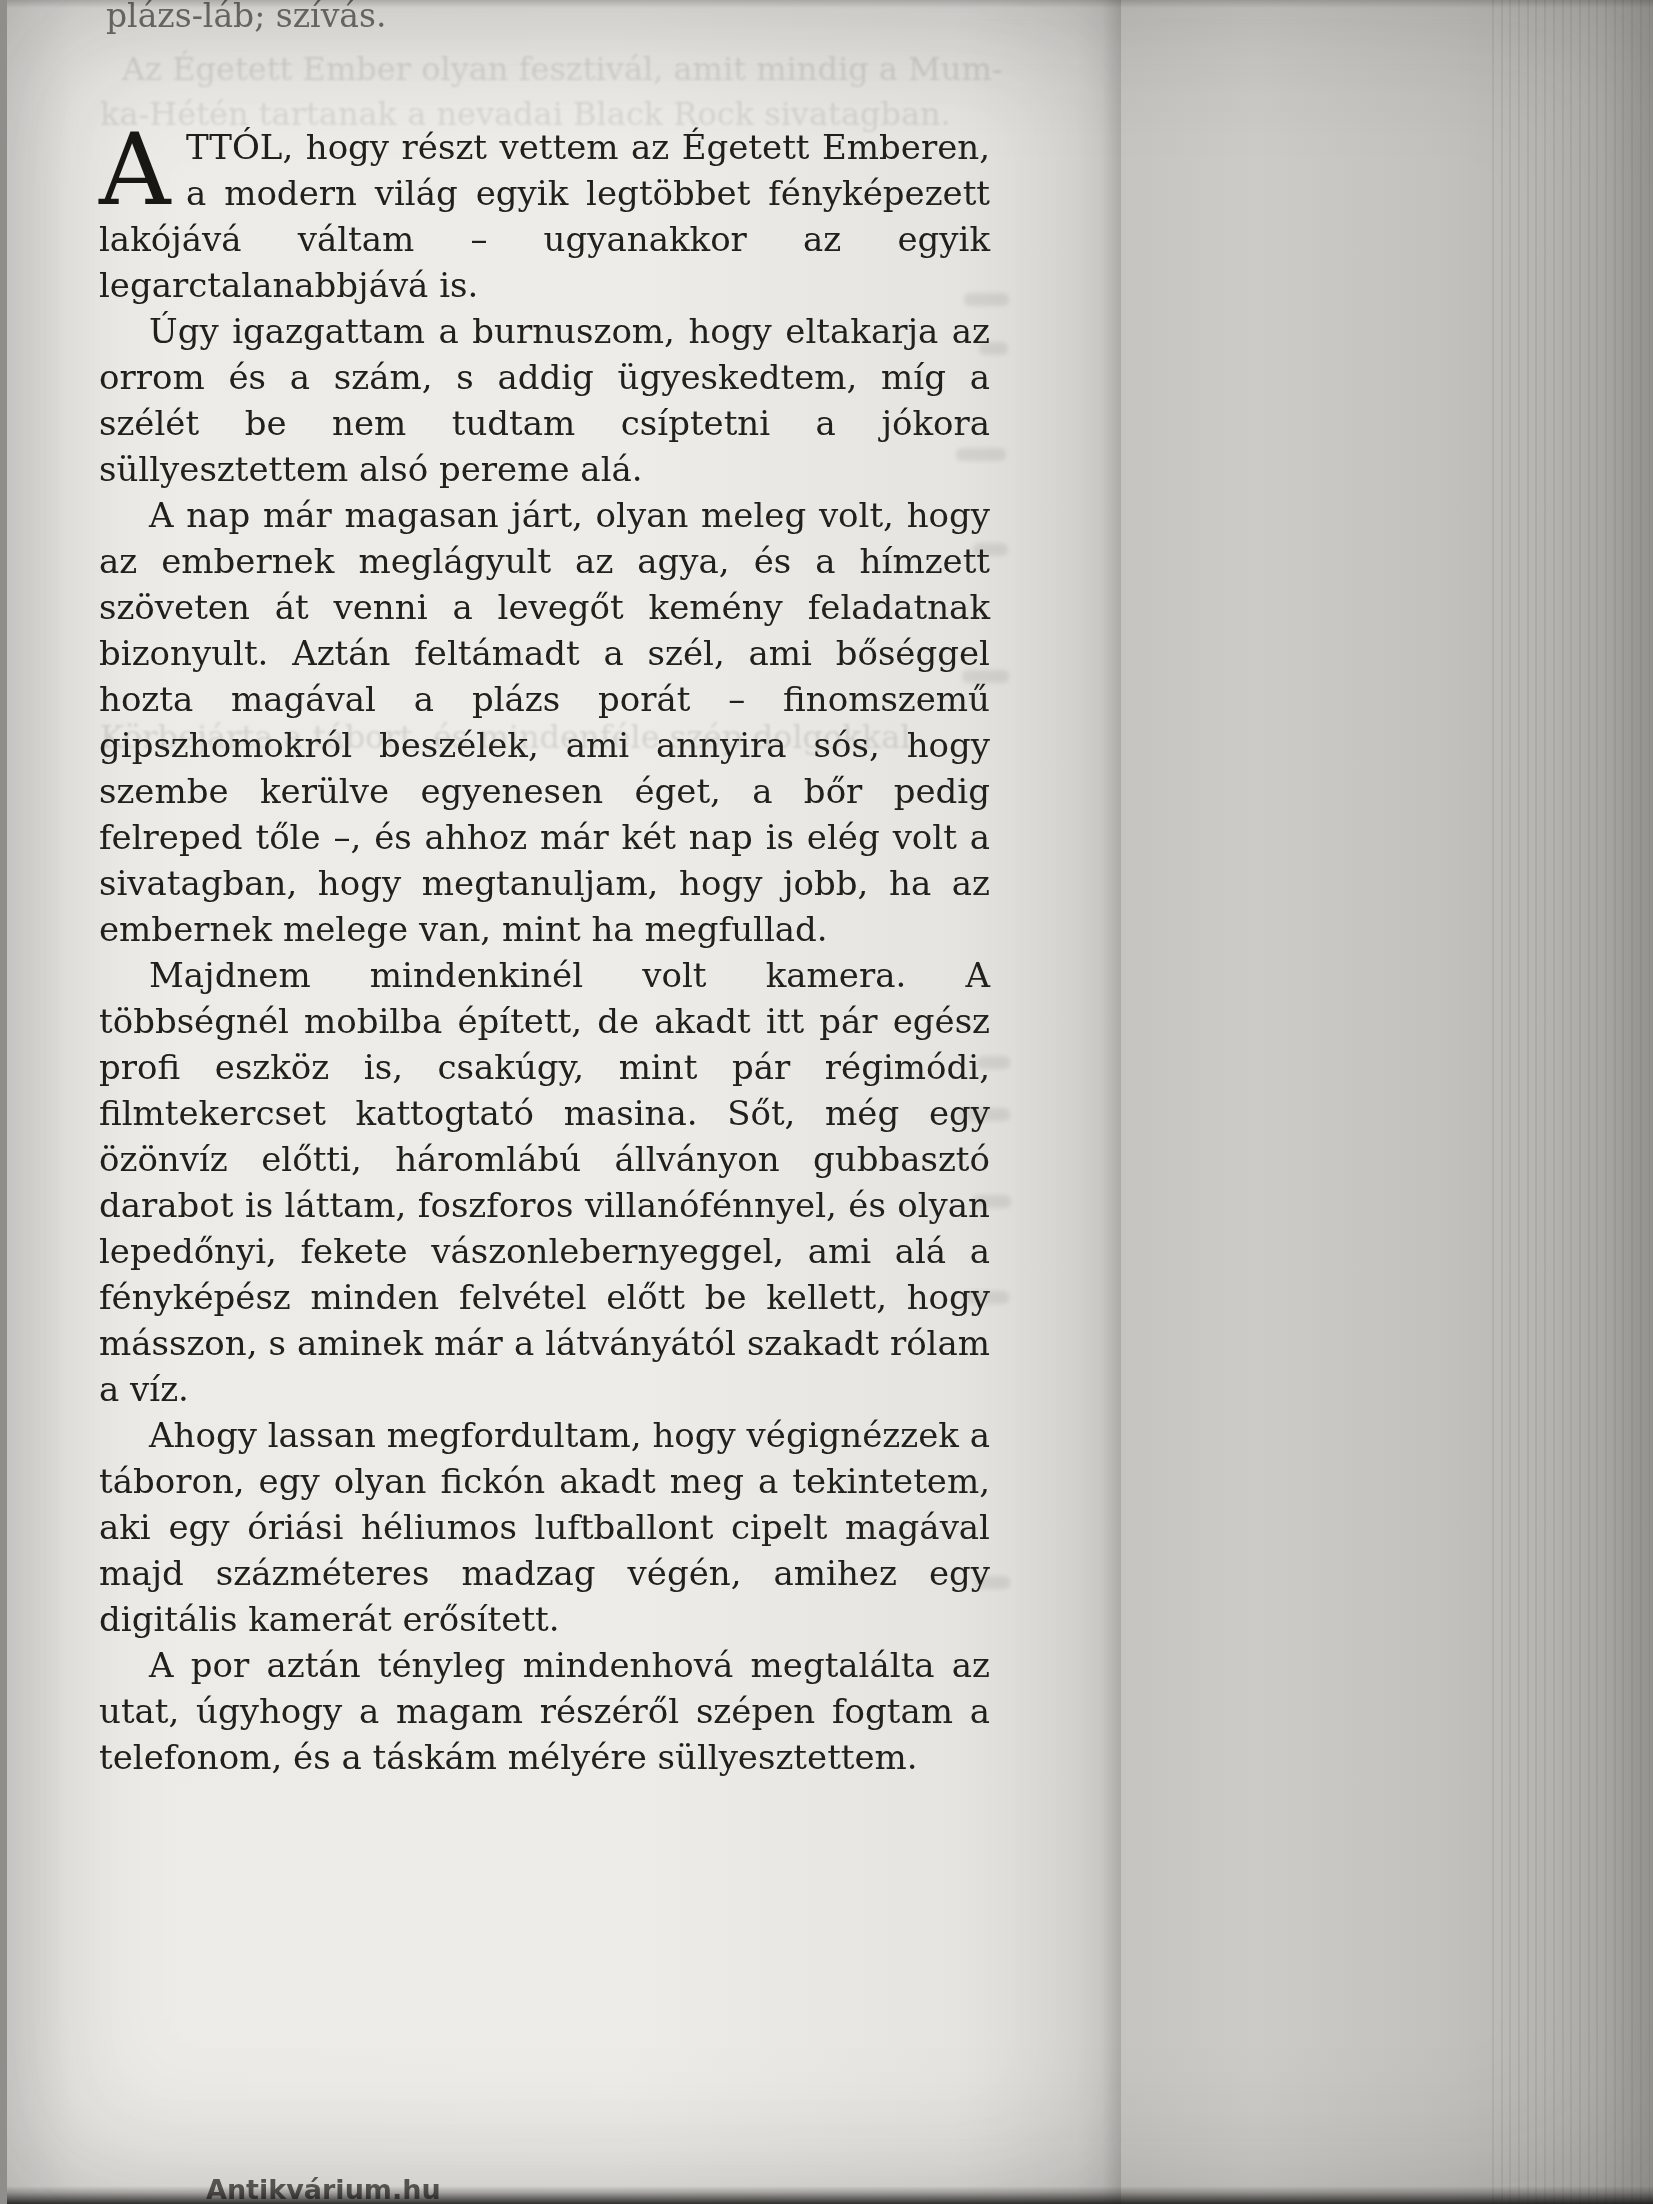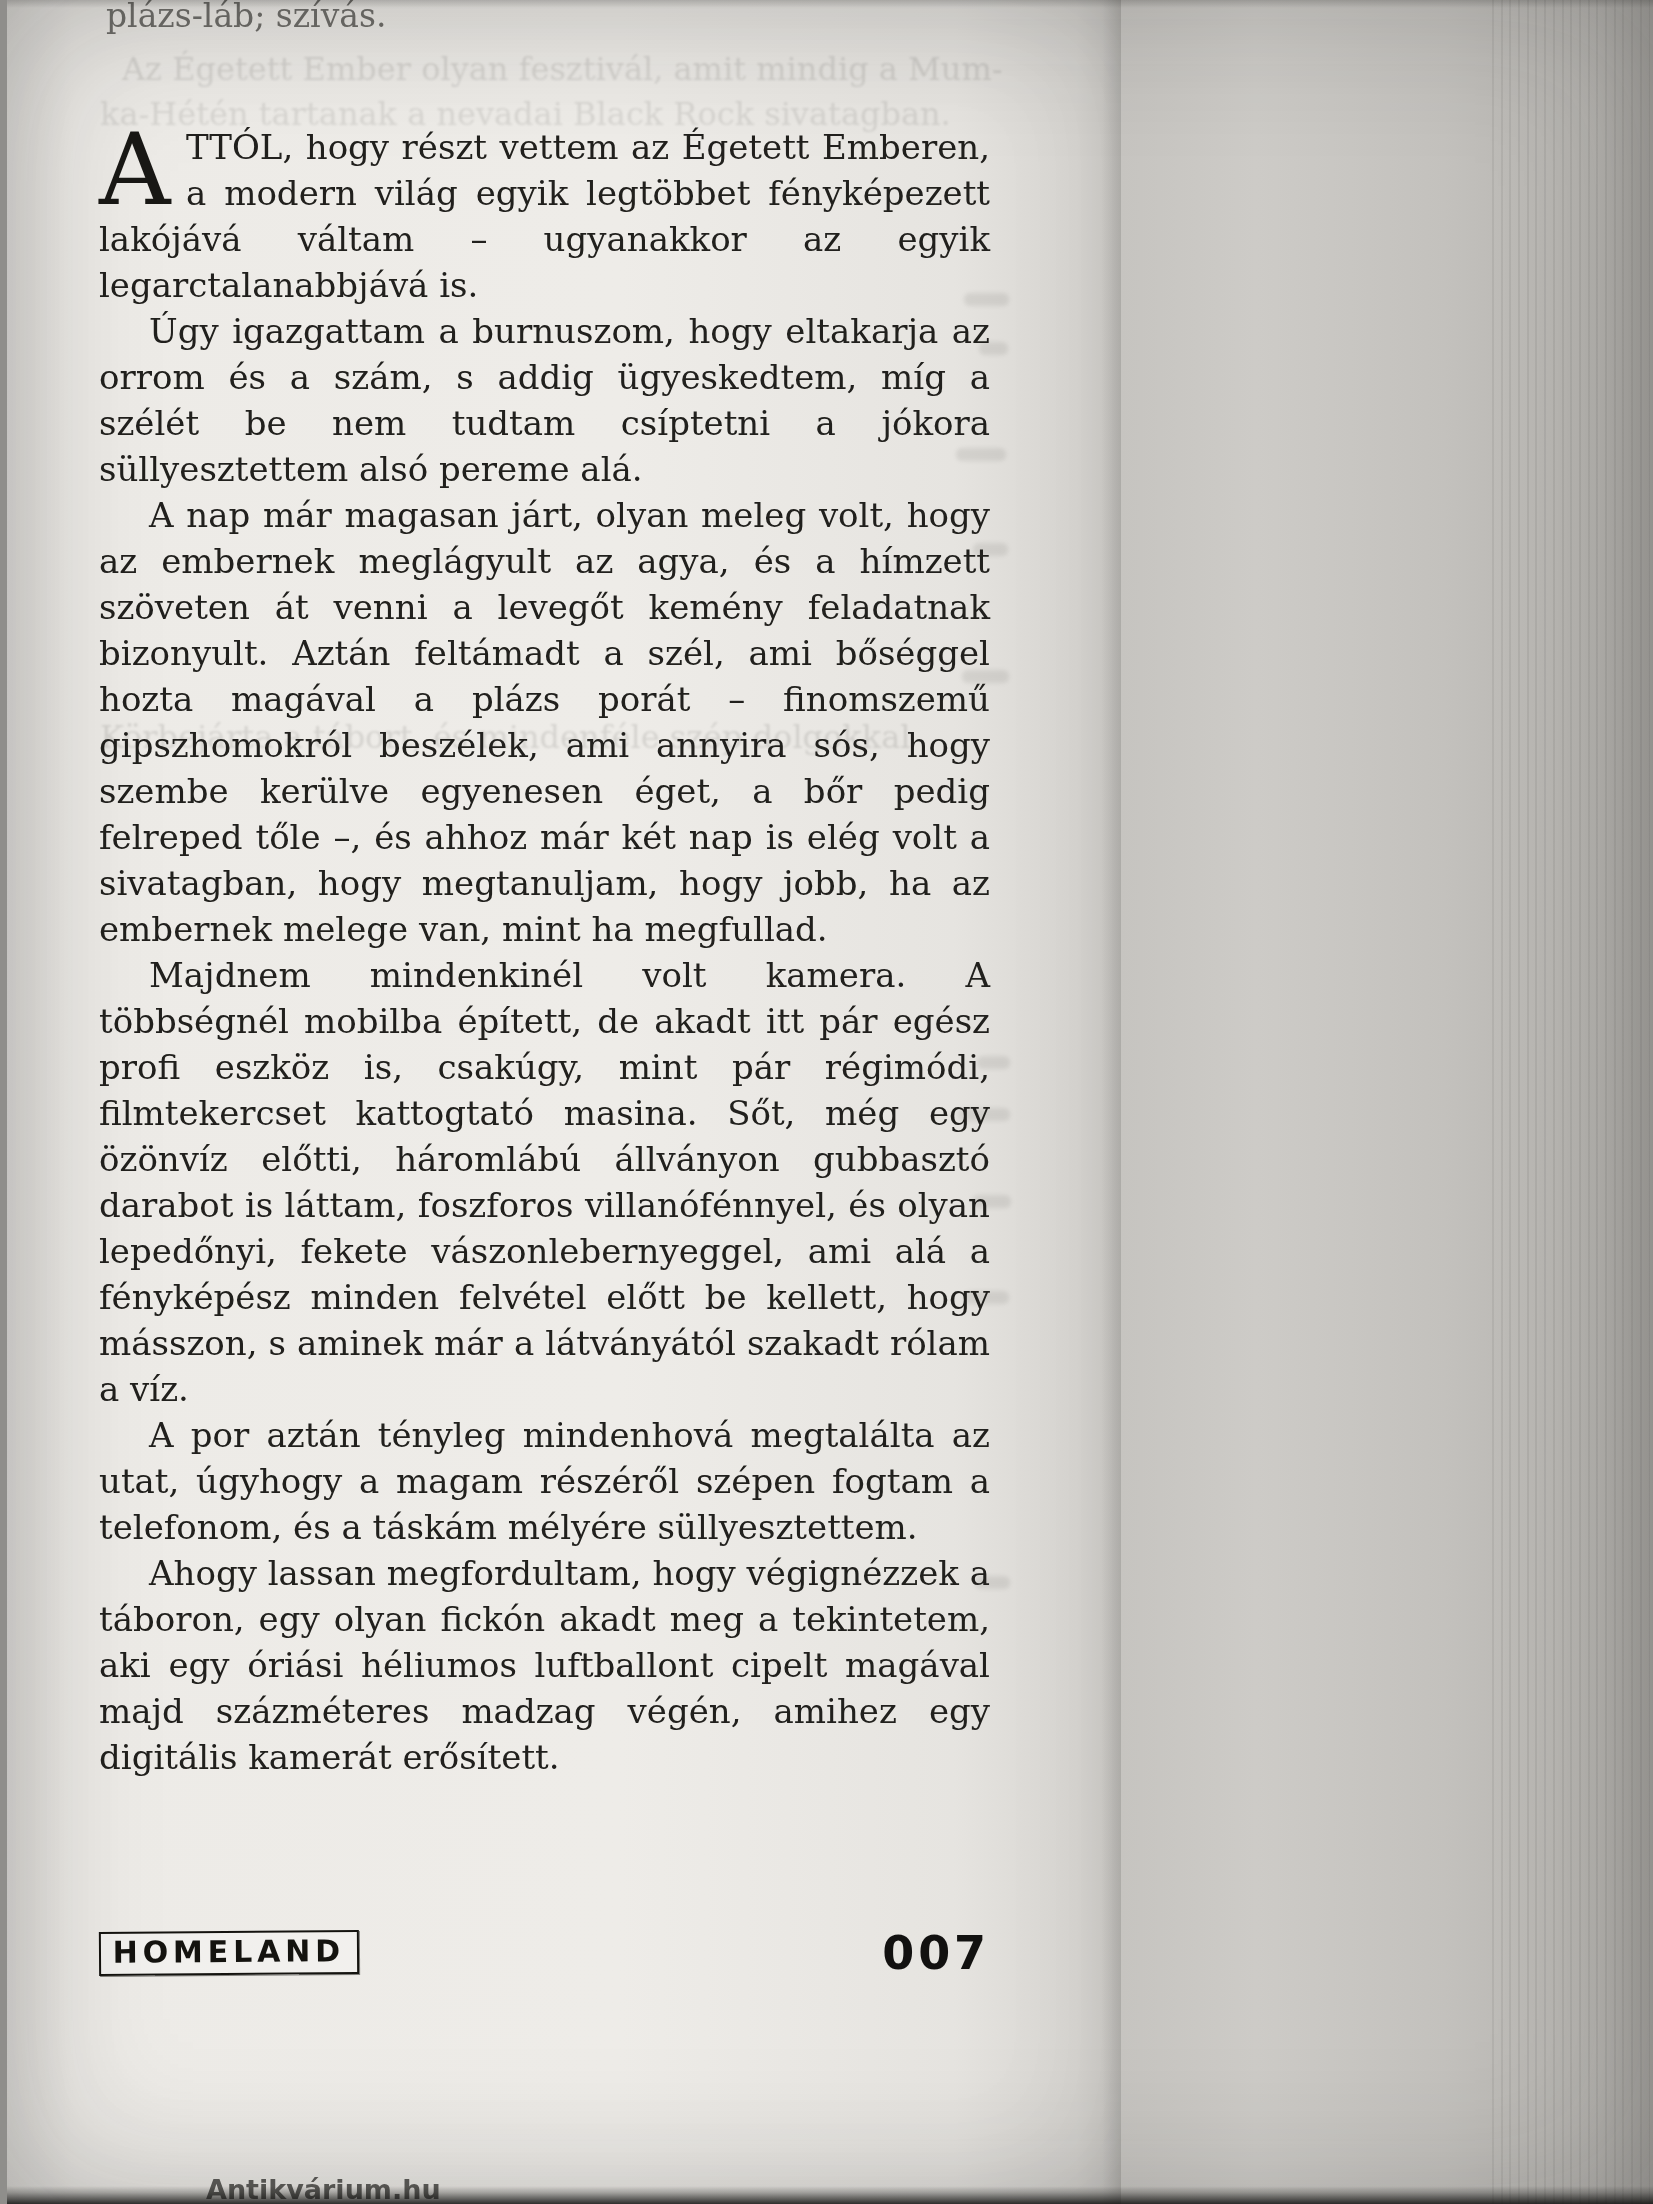--- a/index.html
+++ b/index.html
@@ -80,28 +80,24 @@
   <div class="smudge" style="left:957px;top:1291px;width:45px"></div>
   <div class="smudge" style="left:968px;top:1576px;width:35px"></div>
 
   <div class="text-block">
     <p>
       <span class="dropcap">A</span><span>TTÓL, hogy részt vettem az Égetett Emberen, a modern világ egyik legtöbbet fényképezett lakójává váltam – ugyanakkor az egyik legarctalanabbjává is.</span>
     </p>
     <p class="indent">Úgy igazgattam a burnuszom, hogy eltakarja az orrom és a szám, s addig ügyeskedtem, míg a szélét be nem tudtam csíptetni a jókora süllyesztettem alsó pereme alá.</p>
     <p class="indent">A nap már magasan járt, olyan meleg volt, hogy az embernek meglágyult az agya, és a hímzett szöveten át venni a levegőt kemény feladatnak bizonyult. Aztán feltámadt a szél, ami bőséggel hozta magával a plázs porát – finomszemű gipszhomokról beszélek, ami annyira sós, hogy szembe kerülve egyenesen éget, a bőr pedig felreped tőle –, és ahhoz már két nap is elég volt a sivatagban, hogy megtanuljam, hogy jobb, ha az embernek melege van, mint ha megfullad.</p>
     <p class="indent">Majdnem mindenkinél volt kamera. A többségnél mobilba épített, de akadt itt pár egész profi eszköz is, csakúgy, mint pár régimódi, filmtekercset kattogtató masina. Sőt, még egy özönvíz előtti, háromlábú állványon gubbasztó darabot is láttam, foszforos villanófénnyel, és olyan lepedőnyi, fekete vászonlebernyeggel, ami alá a fényképész minden felvétel előtt be kellett, hogy másszon, s aminek már a látványától szakadt rólam a víz.</p>
+    <p class="indent">Ahogy lassan megfordultam, hogy végignézzek a táboron, egy olyan fickón akadt meg a tekintetem, aki egy óriási héliumos luftballont cipelt magával majd százméteres madzag végén, amihez egy digitális kamerát erősített.</p>
     <p class="indent">A por aztán tényleg mindenhová megtalálta az utat, úgyhogy a magam részéről szépen fogtam a telefonom, és a táskám mélyére süllyesztettem.</p>
-    <p class="indent">Ahogy lassan megfordultam, hogy végignézzek a táboron, egy olyan fickón akadt meg a tekintetem, aki egy óriási héliumos luftballont cipelt magával majd százméteres madzag végén, amihez egy digitális kamerát erősített.</p>
   </div>
 
-  <div class="footer">
-    <div class="logo-box">HOMELAND</div>
-    <div class="page-number">007</div>
-  </div>
 
   <div class="watermark">Antikvárium.hu</div>
   <div class="top-edge"></div>
   <div class="bottom-edge"></div>
   <div class="vignette"></div>
 
 </div>
 
 
 </body></html>

